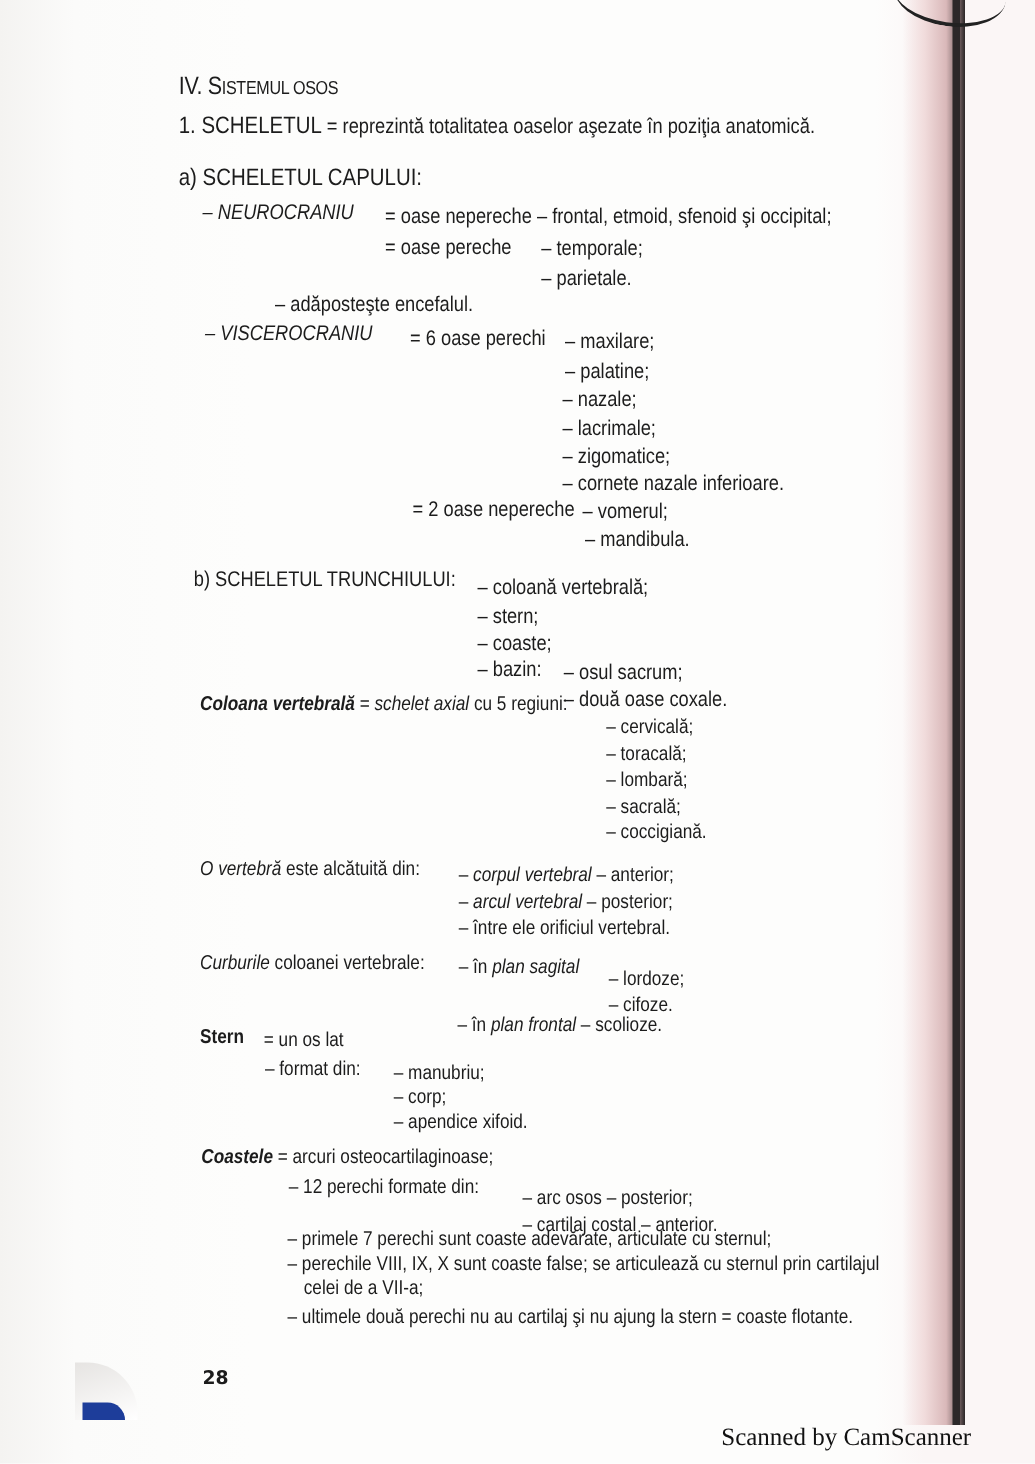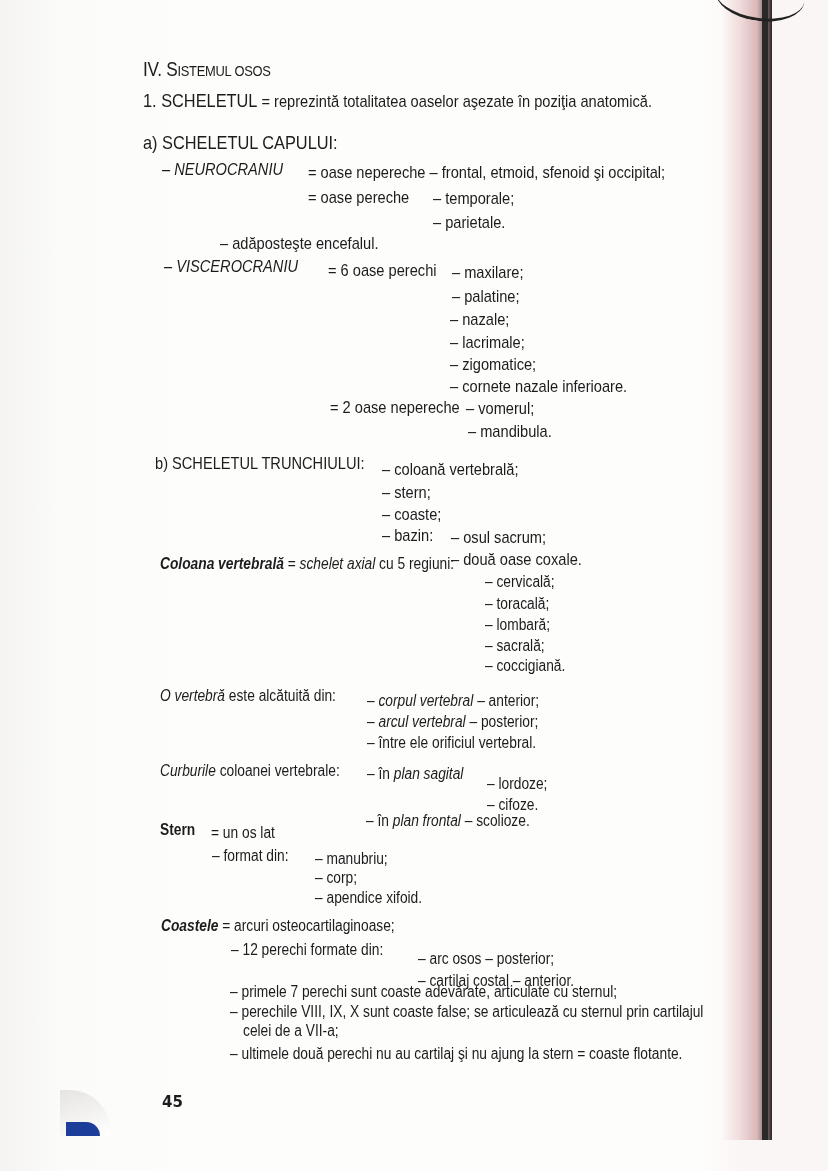--- a/index.html
+++ b/index.html
@@ -149,14 +149,15 @@
     <span class="b i">Coastele</span><span> = arcuri osteocartilaginoase;</span>
   </div>
   <div class="ln cond" style="left:231px; top:941px; font-size:16px;">– 12 perechi formate din:</div>
   <div class="ln cond" style="left:418px; top:950px; font-size:16px;">– arc osos – posterior;</div>
   <div class="ln cond" style="left:418px; top:972px; font-size:16px;">– cartilaj costal – anterior.</div>
   <div class="ln cond" style="left:230px; top:983px; font-size:16px;">– primele 7 perechi sunt coaste adevărate, articulate cu sternul;</div>
   <div class="ln cond" style="left:230px; top:1003px; font-size:16px;">– perechile VIII, IX, X sunt coaste false; se articulează cu sternul prin cartilajul</div>
   <div class="ln cond" style="left:243px; top:1022px; font-size:16px;">celei de a VII-a;</div>
   <div class="ln cond" style="left:230px; top:1045px; font-size:16px;">– ultimele două perechi nu au cartilaj şi nu ajung la stern = coaste flotante.</div>
 
-  <div class="page-num">45</div>
+  <div class="page-num">28</div>
+  <div class="watermark">Scanned by CamScanner</div>
 </div>
 
 </body></html>

